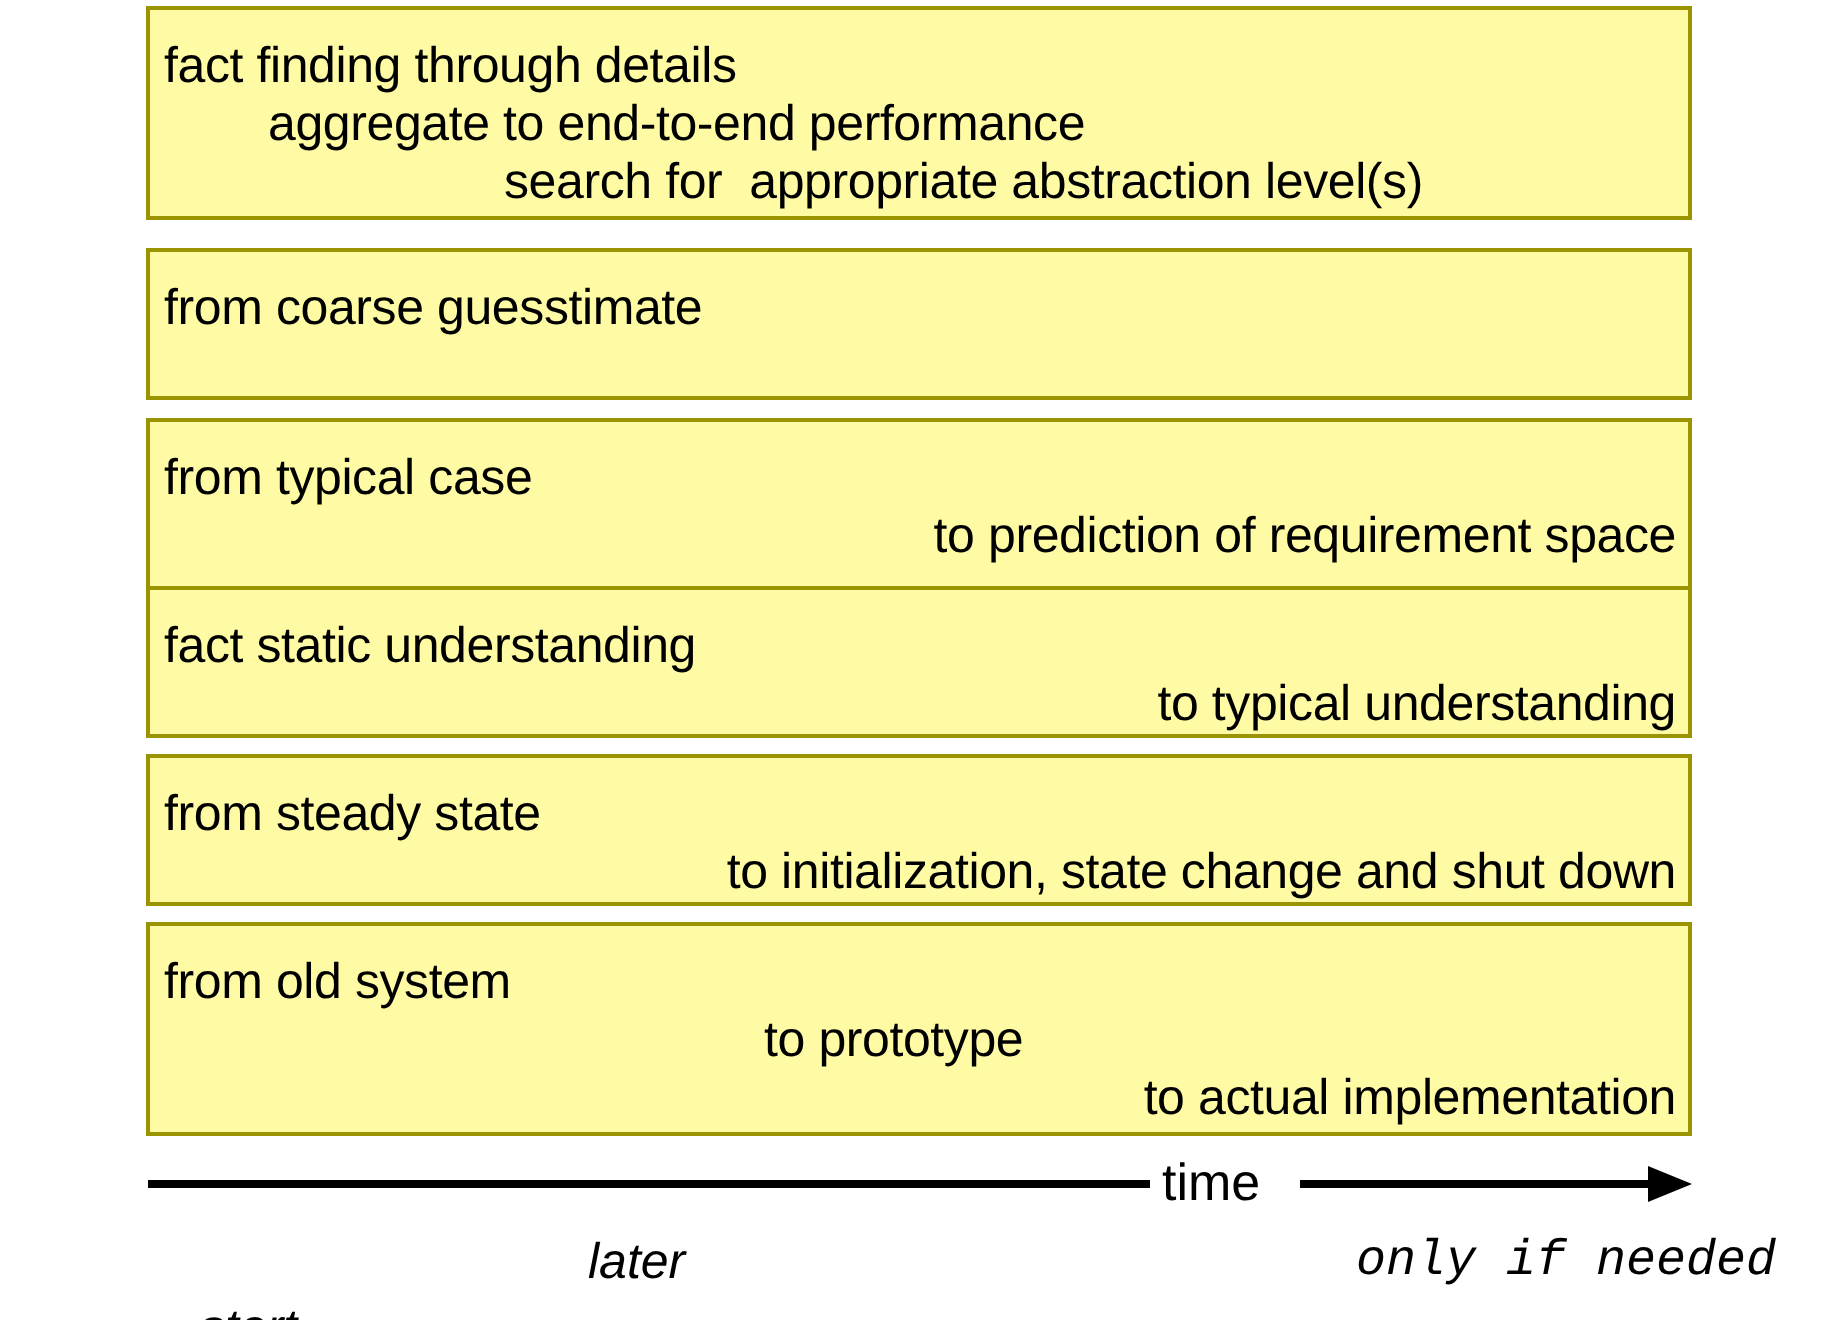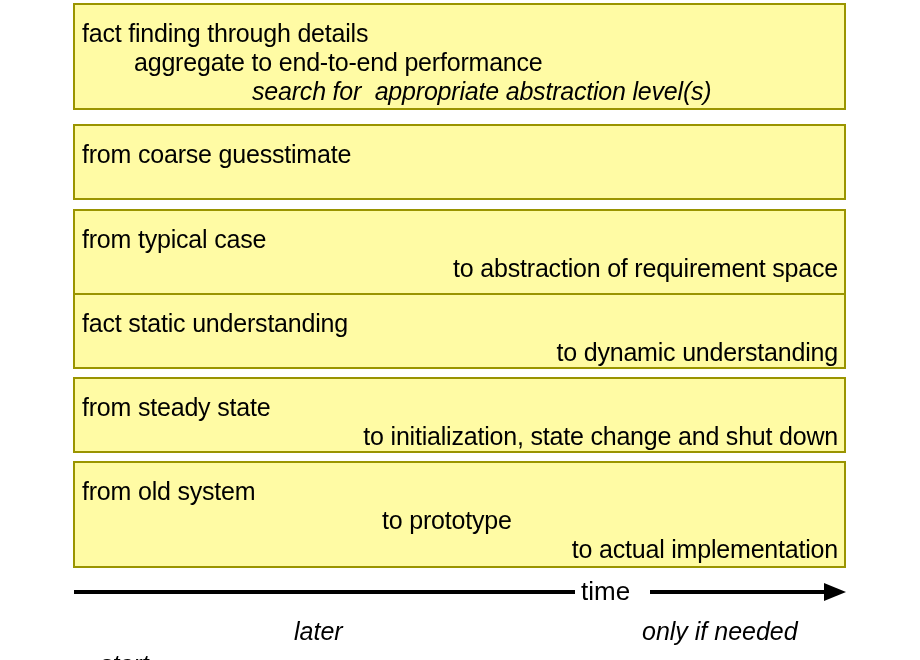--- a/index.html
+++ b/index.html
@@ -38,21 +38,21 @@
     display: block;
     font-size: 25px;
     line-height: 29px;
     white-space: pre;
     letter-spacing: -0.2px;
   }
   .line.left   { text-align: left;  }
   .line.right  { text-align: right; }
 
   .ind1 { padding-left: 52px; }
-  .ind3 { padding-left: 170px; font-style: italic; }
+  .ind3 { padding-left: 170px; }
   .ind4 { padding-left: 300px; }
 
   
   #axis {
     position: absolute;
     left: 0;
     top: 566px;
     width: 920px;
     height: 78px;
   }
@@ -86,45 +86,45 @@
   .axis-tick-label {
     position: absolute;
     top: 50px;
     font-size: 25px;
     line-height: 30px;
     font-style: italic;
     white-space: pre;
   }
   #axis-label-start  { left: 100px; margin-top: 33px;  }
   #axis-label-later  { left: 294px; }
-  #axis-label-only   { left: 642px; }
+  #axis-label-only   { left: 678px; font-family: Liberation Mono, monospace; }
 </style>
 </head>
 <body>
 
 <div id="diagram">
 
   <div class="box" style="top:3px; height:107px;">
     <span class="line left">fact finding through details</span>
     <span class="line left ind1">aggregate to end-to-end performance</span>
     <span class="line left ind3">search for  appropriate abstraction level(s)</span>
   </div>
 
   <div class="box" style="top:124px; height:76px;">
     <span class="line left">from coarse guesstimate</span>
   </div>
 
   <div class="box" style="top:209px; height:100px;">
     <span class="line left">from typical case</span>
-    <span class="line right">to abstraction of requirement space</span>
+    <span class="line right">to prediction of requirement space</span>
   </div>
 
   <div class="box" style="top:293px; height:76px;">
     <span class="line left">fact static understanding</span>
-    <span class="line right">to dynamic understanding</span>
+    <span class="line right">to typical understanding</span>
   </div>
 
   <div class="box" style="top:461px; height:107px;">
     <span class="line left">from old system</span>
     <span class="line left ind4">to prototype</span>
     <span class="line right">to actual implementation</span>
   </div>
 
   <div class="box" style="top:377px; height:76px;">
     <span class="line left">from steady state</span>

